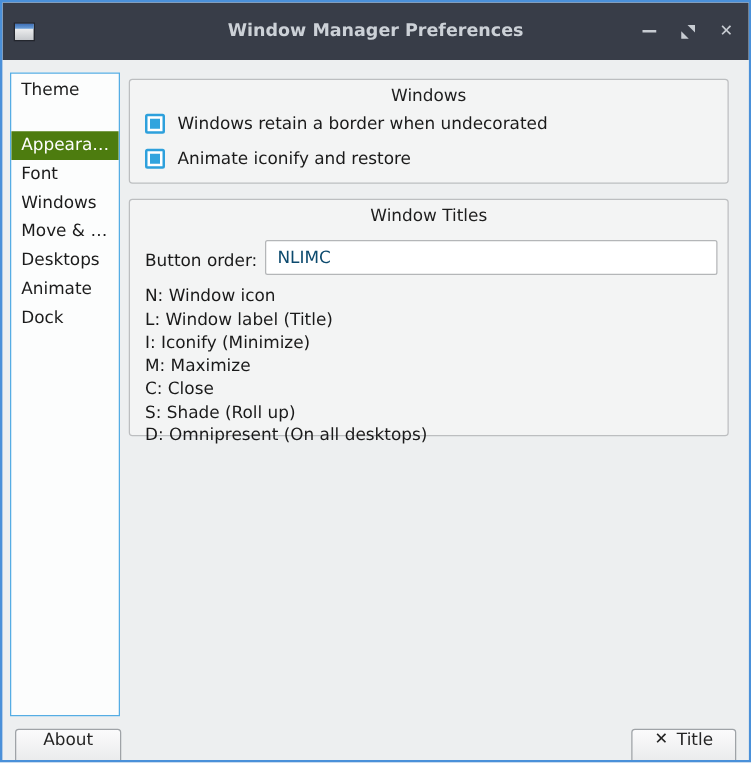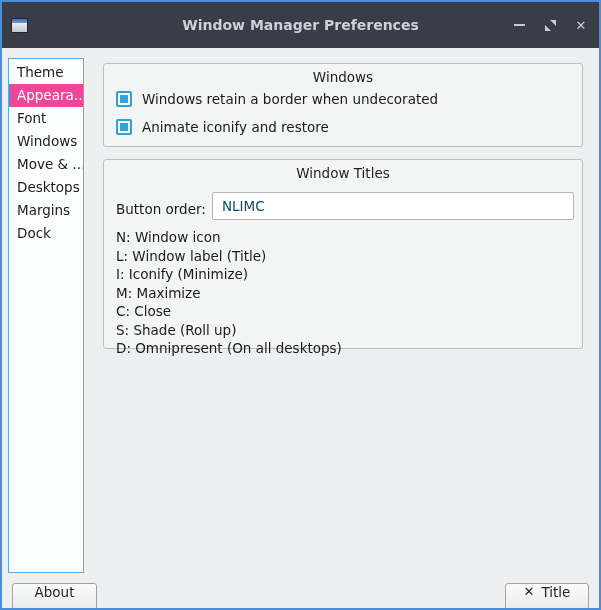--- a/index.html
+++ b/index.html
@@ -41,30 +41,30 @@
   .tb-btn { width:14px; height:14px; display:flex; align-items:center; justify-content:center;
             color:#c7ccd2; cursor:default; }
   .min-glyph { width:11px; height:2px; background:#c7ccd2; }
   .close-glyph { font-size:13px; font-weight:bold; line-height:1; }
 
   
   .main { flex:1; position:relative; background:#edeff0; }
 
   
   .sidebar {
-    position:absolute; left:6px; top:10px; width:76px; height:515px;
+    position:absolute; left:6px; top:10px; width:88px; height:515px;
     background:#fcfdfd; border:1px solid #55ade4;
     padding-top:2px; overflow:hidden;
   }
   .side-item {
     height:23px; line-height:23px; padding-left:8px;
     font-size:13.5px; color:#1c1c1c;
     white-space:nowrap; overflow:hidden;
   }
-  .side-item.selected { background:#ec4899; color:#ffffff; }
+  .side-item.selected { background:#4d7c0f; color:#ffffff;margin-top:21px; }
 
   
   .group {
     position:absolute; left:101px; width:480px;
     background:#f3f4f4; border:1px solid #bcbec0; border-radius:3px;
   }
   .group-windows { top:15px; height:84px; }
   .group-titles  { top:111px; height:190px; }
   .group-title {
     position:absolute; top:5px; left:0; right:0;
@@ -134,21 +134,21 @@
 
   <div class="main">
 
     <div class="sidebar">
       <div class="side-item">Theme</div>
       <div class="side-item selected">Appeara…</div>
       <div class="side-item">Font</div>
       <div class="side-item">Windows</div>
       <div class="side-item">Move &amp; …</div>
       <div class="side-item">Desktops</div>
-      <div class="side-item">Margins</div>
+      <div class="side-item">Animate</div>
       <div class="side-item">Dock</div>
     </div>
 
     <div class="group group-windows">
       <div class="group-title">Windows</div>
       <div class="cb-row cb-row-1">
         <span class="checkbox">
             <span class="fill"></span>
           </span>
         <span class="cb-label">Windows retain a border when undecorated</span>

